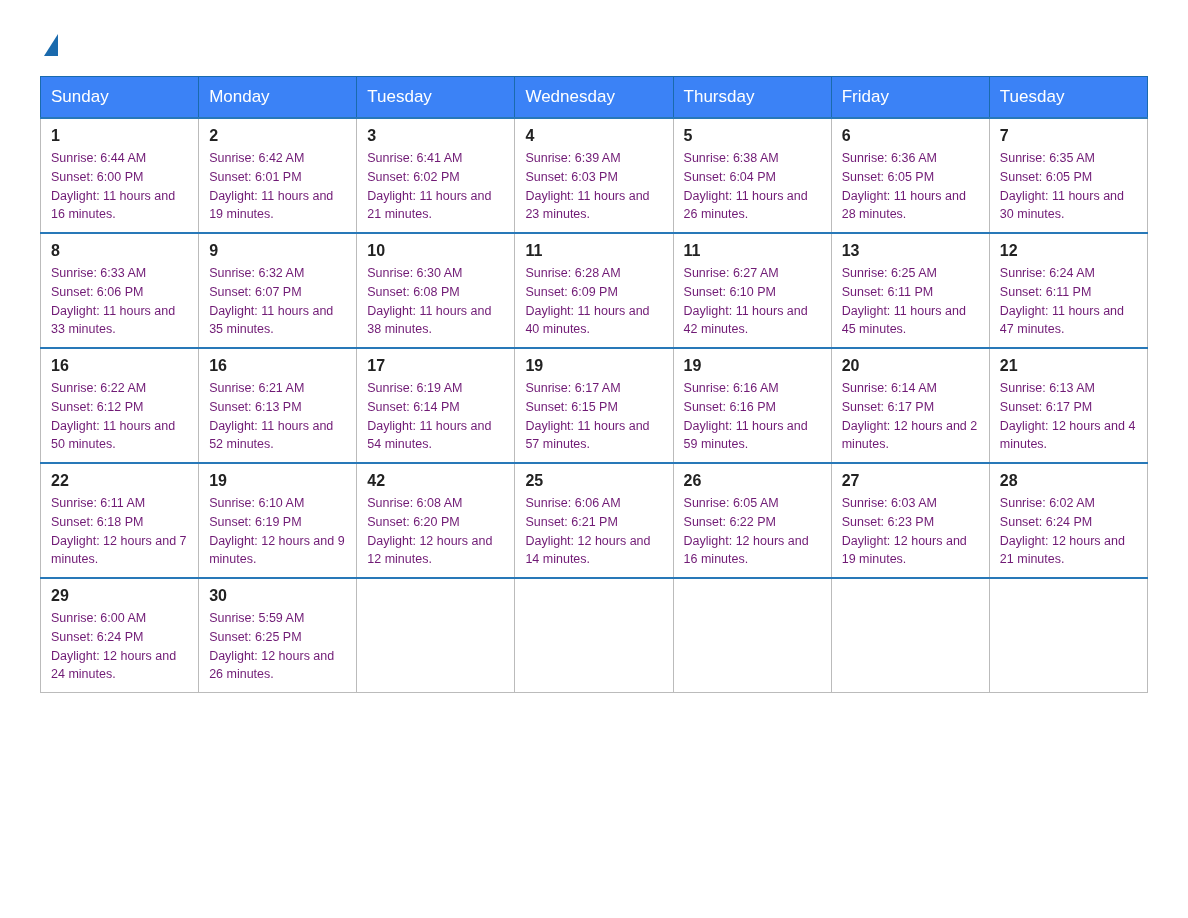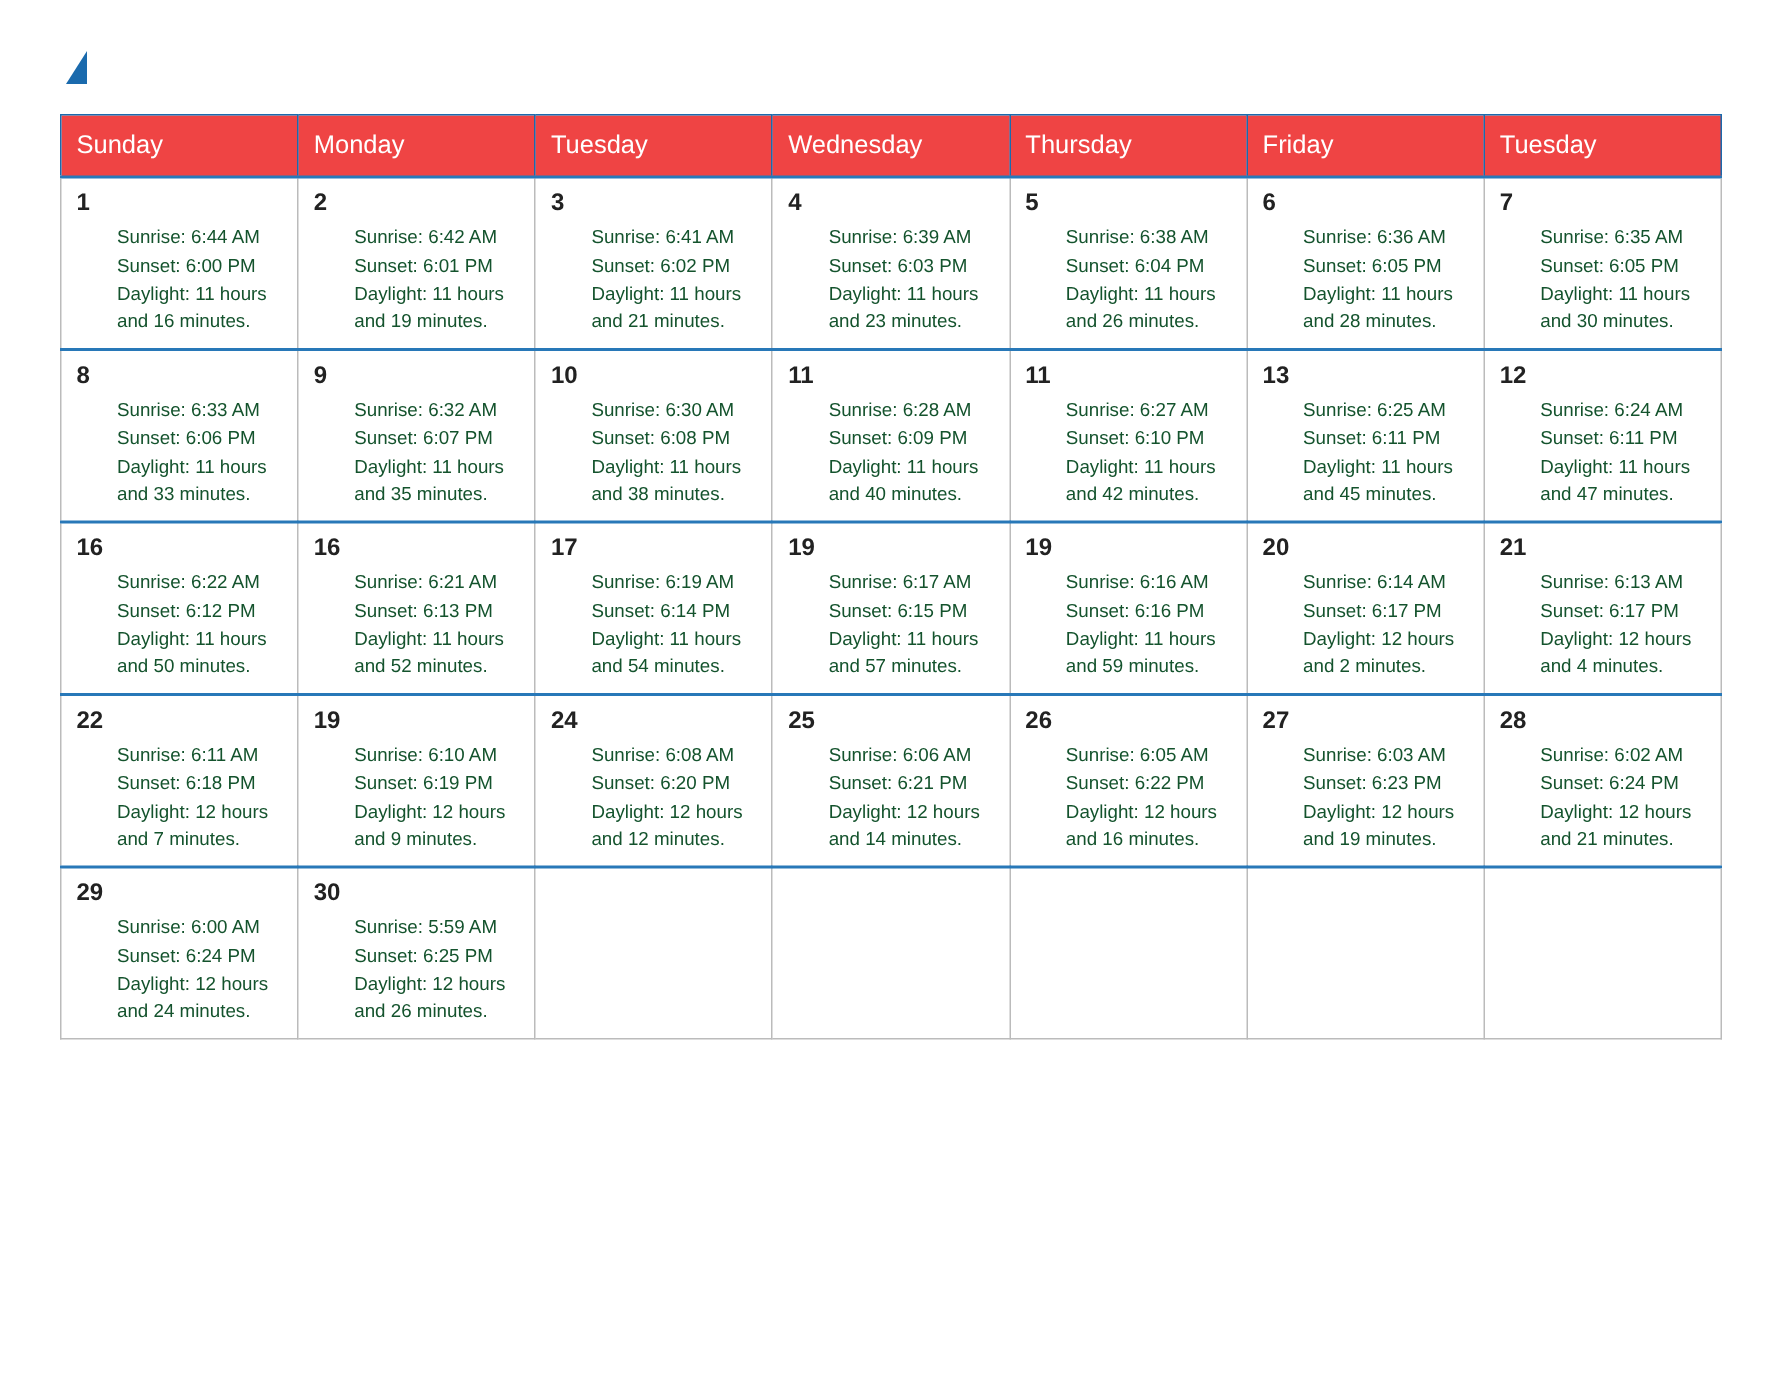--- a/index.html
+++ b/index.html
@@ -56,21 +56,21 @@
       font-size: 22px;
       color: #444;
       margin-top: 4px;
     }
     .calendar {
       width: 100%;
       border-collapse: collapse;
       border: 1px solid #999;
     }
     .calendar th {
-      background-color: #ef4444;
+      background-color: #3b82f6;
       color: white;
       font-size: 17px;
       font-weight: normal;
       padding: 10px 10px;
       border: 1px solid #1a6aad;
       text-align: left;
     }
     .calendar td {
       border: 1px solid #bbb;
       vertical-align: top;
@@ -79,23 +79,22 @@
       height: 110px;
     }
     .day-number {
       font-size: 16px;
       font-weight: bold;
       color: #222;
       margin-bottom: 4px;
     }
     .day-info {
       font-size: 12.5px;
-      color: #14532d;
+      color: #701a75;
       line-height: 1.5;
-      margin-left: 27px;
     }
     .calendar tr {
       border-top: 2px solid #2878b8;
     }
     .calendar thead tr {
       border-top: none;
     }
     .empty-cell {
       background: #fff;
     }
@@ -315,21 +314,21 @@
       </td>
         <td>
         <div class="day-number">19</div>
         <div class="day-info">
           Sunrise: 6:10 AM<br>
           Sunset: 6:19 PM<br>
           Daylight: 12 hours and 9 minutes.
         </div>
       </td>
         <td>
-        <div class="day-number">24</div>
+        <div class="day-number">42</div>
         <div class="day-info">
           Sunrise: 6:08 AM<br>
           Sunset: 6:20 PM<br>
           Daylight: 12 hours and 12 minutes.
         </div>
       </td>
         <td>
         <div class="day-number">25</div>
         <div class="day-info">
           Sunrise: 6:06 AM<br>

